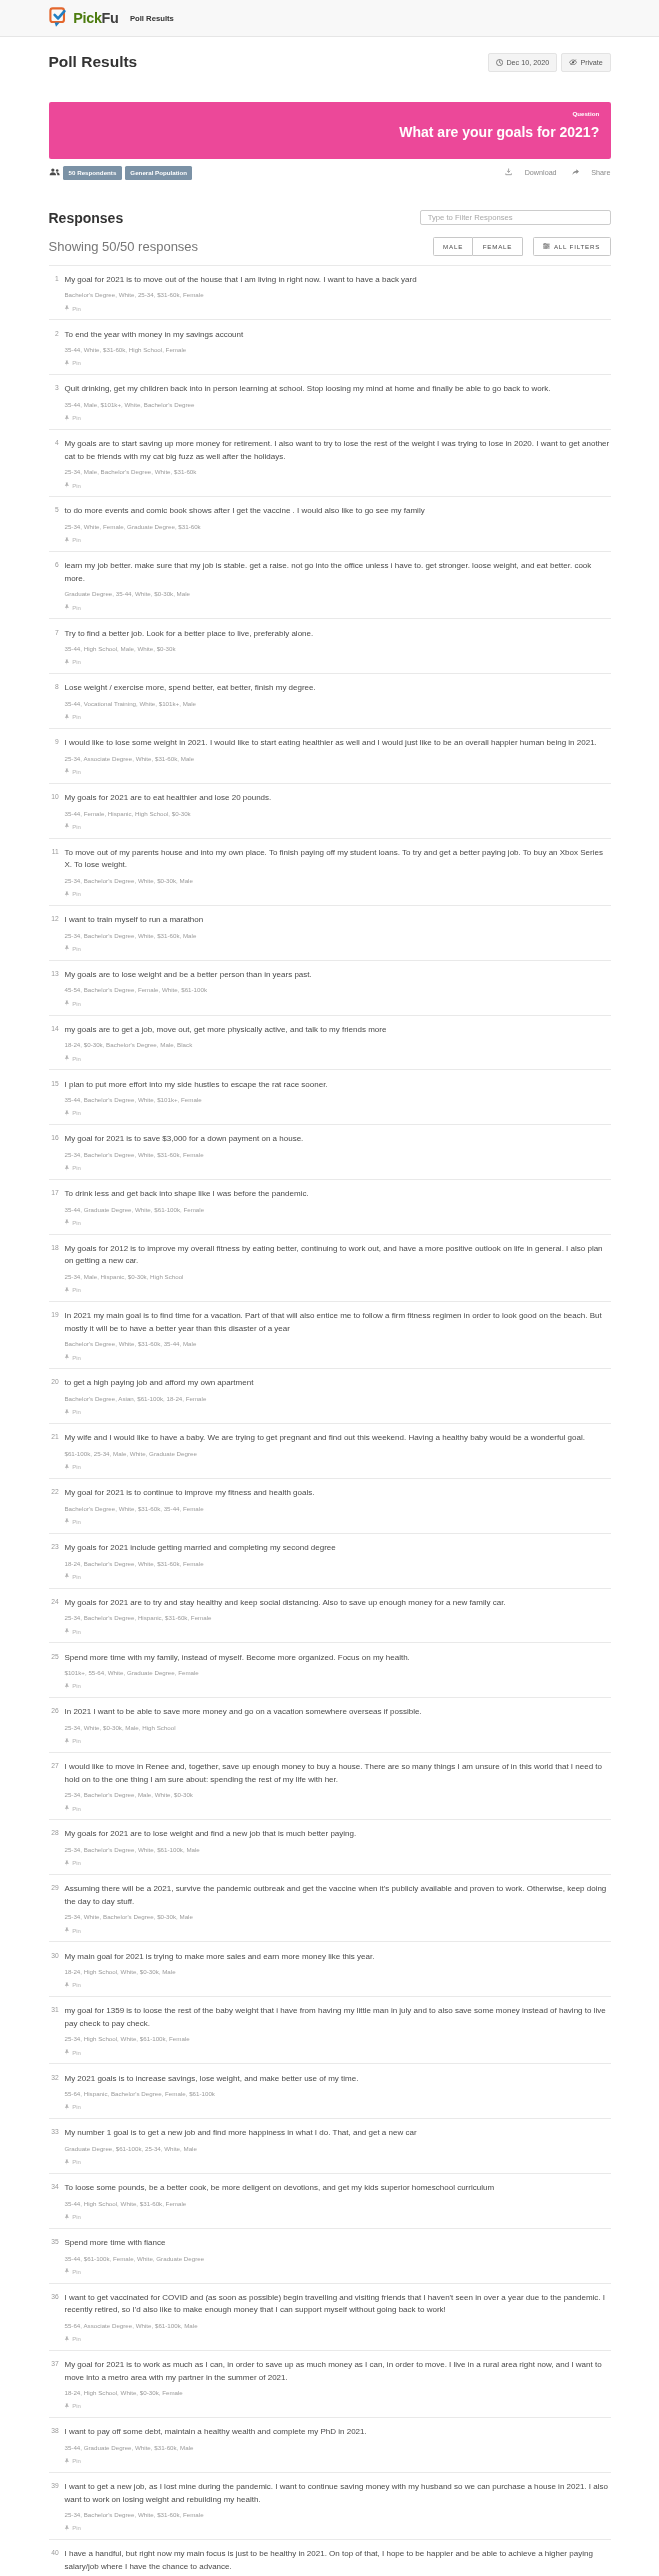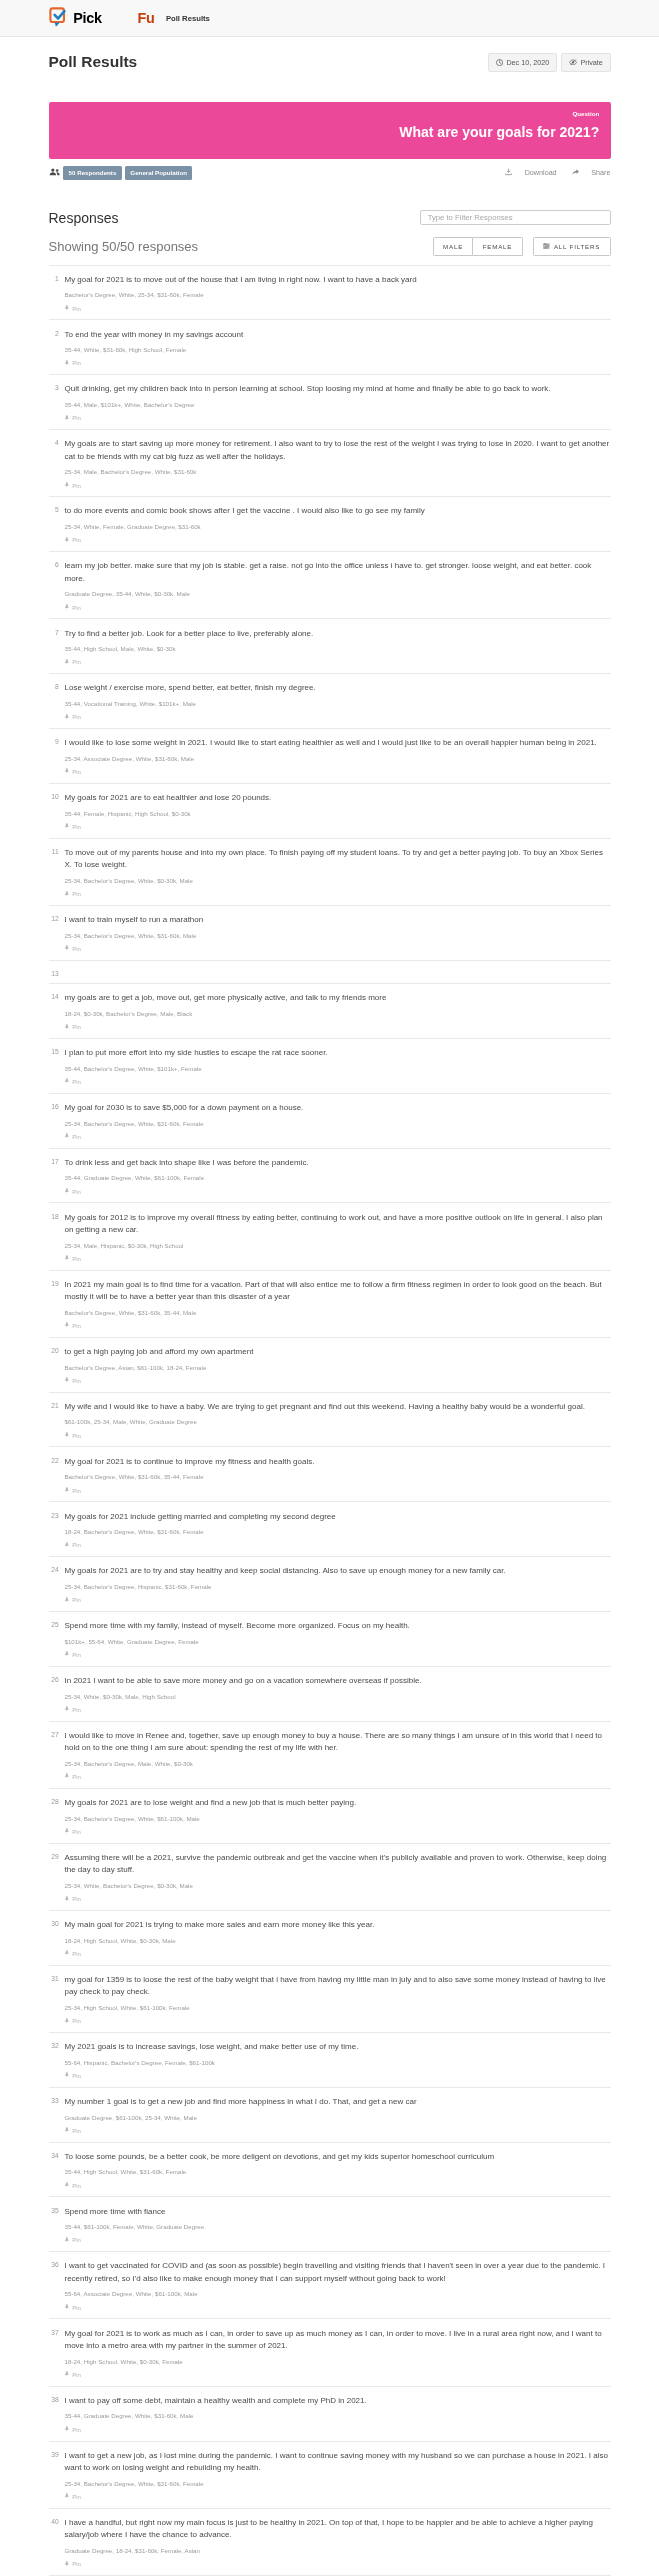--- a/index.html
+++ b/index.html
@@ -3,21 +3,21 @@
 <meta charset="utf-8">
 <style>
   * { box-sizing: border-box; }
   body { margin:0; background:#fff; color:#333; font-family:"Liberation Sans","DejaVu Sans",sans-serif; }
   a { text-decoration:none; color:inherit; cursor:pointer; }
 
   .navbar { background:#f8f8f8; border-bottom:0.5px solid #e6e6e6; height:37px; }
   .nav-inner { width:562px; margin:0 auto; height:100%; display:flex; align-items:center; }
   .logo { display:flex; align-items:center; gap:4.1px; }
   .logo-text { font-size:14.4px; font-weight:bold; letter-spacing:-0.3px; }
-  .logo-pick { color:#000000; } .logo-fu { color:#c2410c;margin-left:36px; }
+  .logo-pick { color:#4d7c0f; } .logo-fu { color:#404040; }
   .nav-title { font-size:7.7px; font-weight:bold; color:#333; margin-left:11.3px; }
 
   .container { width:562px; margin:0 auto; padding-bottom:20.6px; }
 
   .page-head { display:flex; justify-content:space-between; align-items:center; margin-top:15.5px; }
   h1 { font-size:15.5px; margin:0; font-weight:bold; }
   .head-badges { display:flex; gap:4.1px; }
   .meta-badge { background:#f4f4f4; border:0.5px solid #e3e3e3; border-radius:2.1px; padding:4.1px 6.7px; font-size:7.2px; color:#555; display:inline-flex; align-items:center; gap:3.6px; }
   .meta-badge svg { display:block; }
 
@@ -25,21 +25,21 @@
   .q-label { color:#fff; font-size:6.2px; font-weight:bold; }
   .q-text { color:#fff; font-size:14px; font-weight:bold; margin-top:6.7px; }
 
   .meta-row { display:flex; justify-content:space-between; align-items:center; margin-top:7.7px; }
   .meta-left { display:flex; align-items:center; gap:3.6px; }
   .tag { background:#7b92a6; color:#fff; font-size:6.2px; font-weight:bold; padding:3.1px 5.2px; border-radius:1.5px; }
   .meta-right { display:flex; gap:15.5px; }
   .meta-link { color:#8a8a8a; font-size:7.2px; display:inline-flex; align-items:center; gap:12px; }
 
   .responses-head { display:flex; justify-content:space-between; align-items:center; margin-top:30px; }
-  h2 { font-size:14px; margin:0; font-weight:normal; }
+  h2 { font-size:14px; margin:0; font-weight:bold; }
   .filter-input { width:191px; height:15px; border:0.5px solid #ccc; border-radius:2.1px; padding:0 7.2px; font-size:7.7px; color:#333; font-family:inherit; }
   .filter-input::placeholder { color:#a9a9a9; }
 
   .responses-sub { display:flex; justify-content:space-between; align-items:center; margin-top:11.3px; margin-bottom:8.2px; }
   .showing { color:#777; font-size:13px;text-align:right; }
   .filter-buttons { display:flex; gap:10.3px; align-items:center; }
   .btn { background:#fff; border:0.5px solid #c8c8c8; color:#4a4a4a; font-size:6.2px; letter-spacing:0.8px; padding:5.2px 9.3px; cursor:pointer; font-family:inherit; }
   .btn-group { display:flex; }
   .btn-group .btn:first-child { border-radius:1.5px 0 0 1.5px; }
   .btn-group .btn:last-child { border-radius:0 1.5px 1.5px 0; border-left:0; }
@@ -272,20 +272,26 @@
         <div class="r-num">12</div>
         <div class="r-main"><div class="r-text">I want to train myself to run a marathon</div><div class="r-demo">25-34, Bachelor's Degree, White, $31-60k, Male</div><a class="r-pin">
             <span><svg width="5.7" height="6.2" viewBox="0 0 12 12" fill="currentColor">
                 <path d="M3.5 0.5 L8.5 0.5 L7.8 1.6 L7.8 4.2 L10 6.2 L10 7.3 L6.6 7.3 L6 11.6 L5.4 7.3 L2 7.3 L2 6.2 L4.2 4.2 L4.2 1.6 Z"></path>
               </svg></span>
             <span>Pin</span>
           </a></div>
       </div>
       <div class="resp-item">
         <div class="r-num">13</div>
+        <div class="r-main"><div class="r-text">My goals are to lose weight and be a better person than in years past.</div><div class="r-demo">45-54, Bachelor's Degree, Female, White, $61-100k</div><a class="r-pin">
+            <span><svg width="5.7" height="6.2" viewBox="0 0 12 12" fill="currentColor">
+                <path d="M3.5 0.5 L8.5 0.5 L7.8 1.6 L7.8 4.2 L10 6.2 L10 7.3 L6.6 7.3 L6 11.6 L5.4 7.3 L2 7.3 L2 6.2 L4.2 4.2 L4.2 1.6 Z"></path>
+              </svg></span>
+            <span>Pin</span>
+          </a></div>
       </div>
       <div class="resp-item">
         <div class="r-num">14</div>
         <div class="r-main"><div class="r-text">my goals are to get a job, move out, get more physically active, and talk to my friends more</div><div class="r-demo">18-24, $0-30k, Bachelor's Degree, Male, Black</div><a class="r-pin">
             <span><svg width="5.7" height="6.2" viewBox="0 0 12 12" fill="currentColor">
                 <path d="M3.5 0.5 L8.5 0.5 L7.8 1.6 L7.8 4.2 L10 6.2 L10 7.3 L6.6 7.3 L6 11.6 L5.4 7.3 L2 7.3 L2 6.2 L4.2 4.2 L4.2 1.6 Z"></path>
               </svg></span>
             <span>Pin</span>
           </a></div>
       </div>
@@ -293,21 +299,21 @@
         <div class="r-num">15</div>
         <div class="r-main"><div class="r-text">I plan to put more effort into my side hustles to escape the rat race sooner.</div><div class="r-demo">35-44, Bachelor's Degree, White, $101k+, Female</div><a class="r-pin">
             <span><svg width="5.7" height="6.2" viewBox="0 0 12 12" fill="currentColor">
                 <path d="M3.5 0.5 L8.5 0.5 L7.8 1.6 L7.8 4.2 L10 6.2 L10 7.3 L6.6 7.3 L6 11.6 L5.4 7.3 L2 7.3 L2 6.2 L4.2 4.2 L4.2 1.6 Z"></path>
               </svg></span>
             <span>Pin</span>
           </a></div>
       </div>
       <div class="resp-item">
         <div class="r-num">16</div>
-        <div class="r-main"><div class="r-text">My goal for 2030 is to save $5,000 for a down payment on a house.</div><div class="r-demo">25-34, Bachelor's Degree, White, $31-60k, Female</div><a class="r-pin">
+        <div class="r-main"><div class="r-text">My goal for 2021 is to save $3,000 for a down payment on a house.</div><div class="r-demo">25-34, Bachelor's Degree, White, $31-60k, Female</div><a class="r-pin">
             <span><svg width="5.7" height="6.2" viewBox="0 0 12 12" fill="currentColor">
                 <path d="M3.5 0.5 L8.5 0.5 L7.8 1.6 L7.8 4.2 L10 6.2 L10 7.3 L6.6 7.3 L6 11.6 L5.4 7.3 L2 7.3 L2 6.2 L4.2 4.2 L4.2 1.6 Z"></path>
               </svg></span>
             <span>Pin</span>
           </a></div>
       </div>
       <div class="resp-item">
         <div class="r-num">17</div>
         <div class="r-main"><div class="r-text">To drink less and get back into shape like I was before the pandemic.</div><div class="r-demo">35-44, Graduate Degree, White, $61-100k, Female</div><a class="r-pin">
             <span><svg width="5.7" height="6.2" viewBox="0 0 12 12" fill="currentColor">

